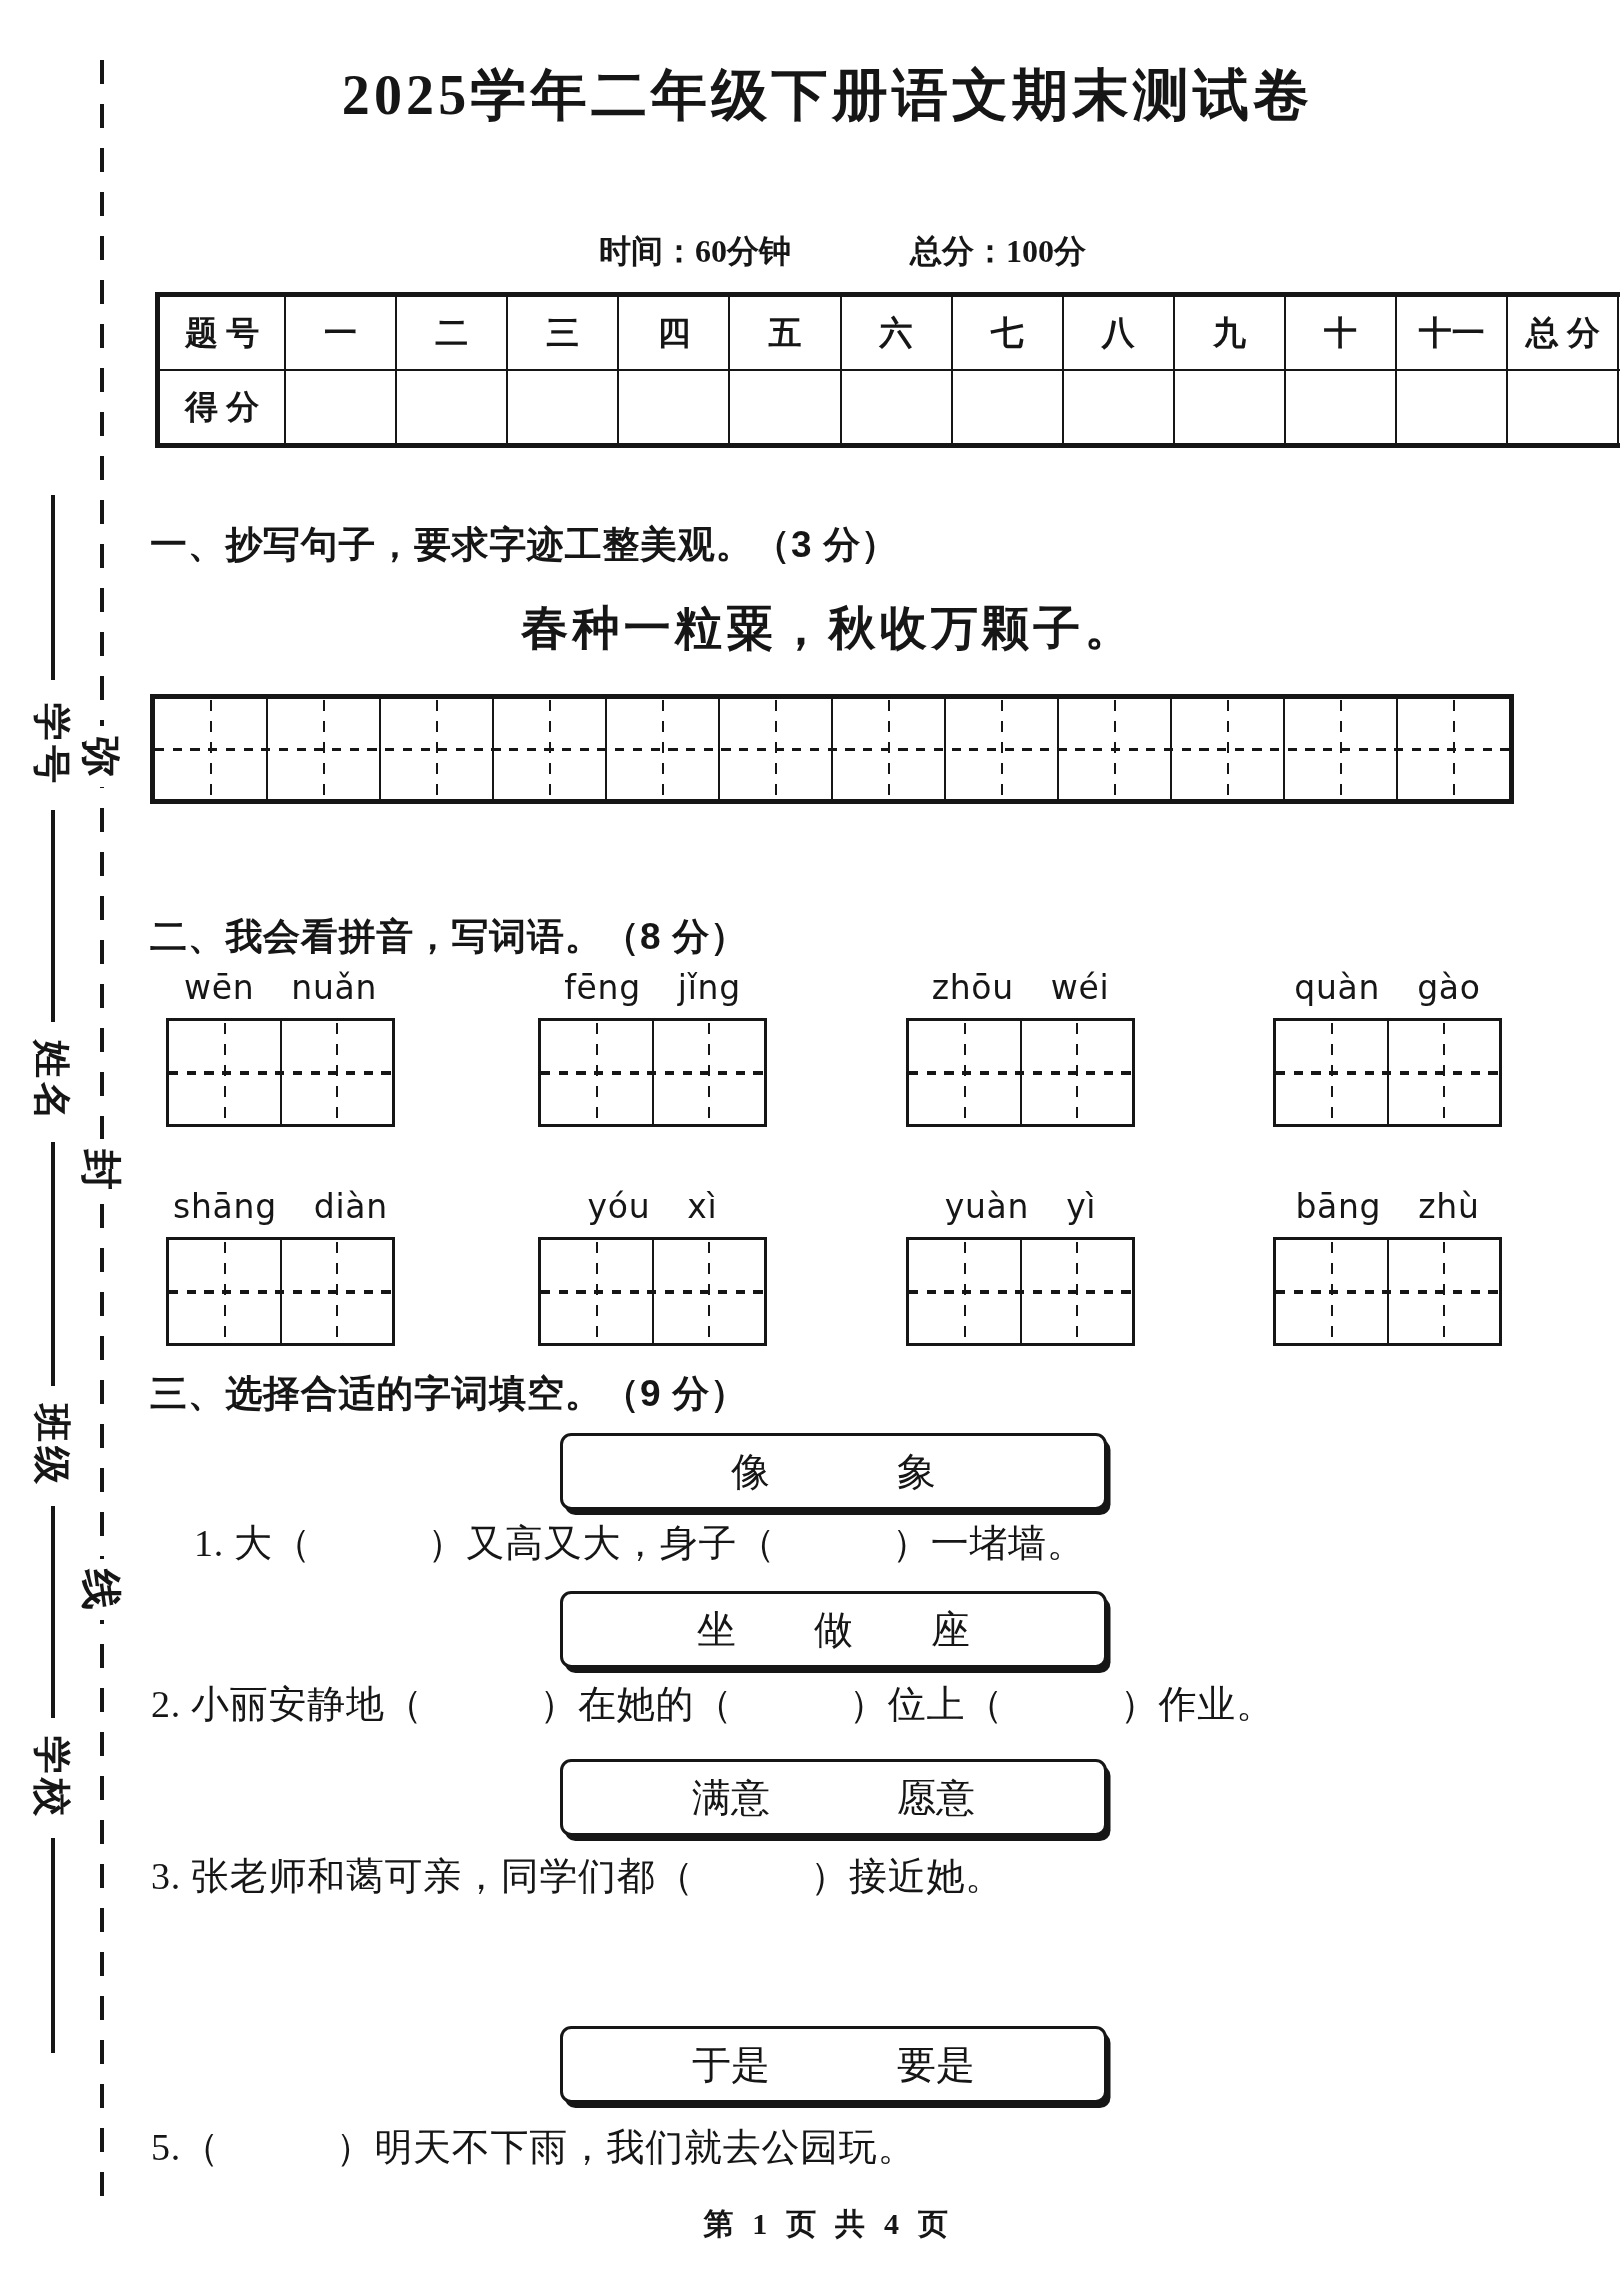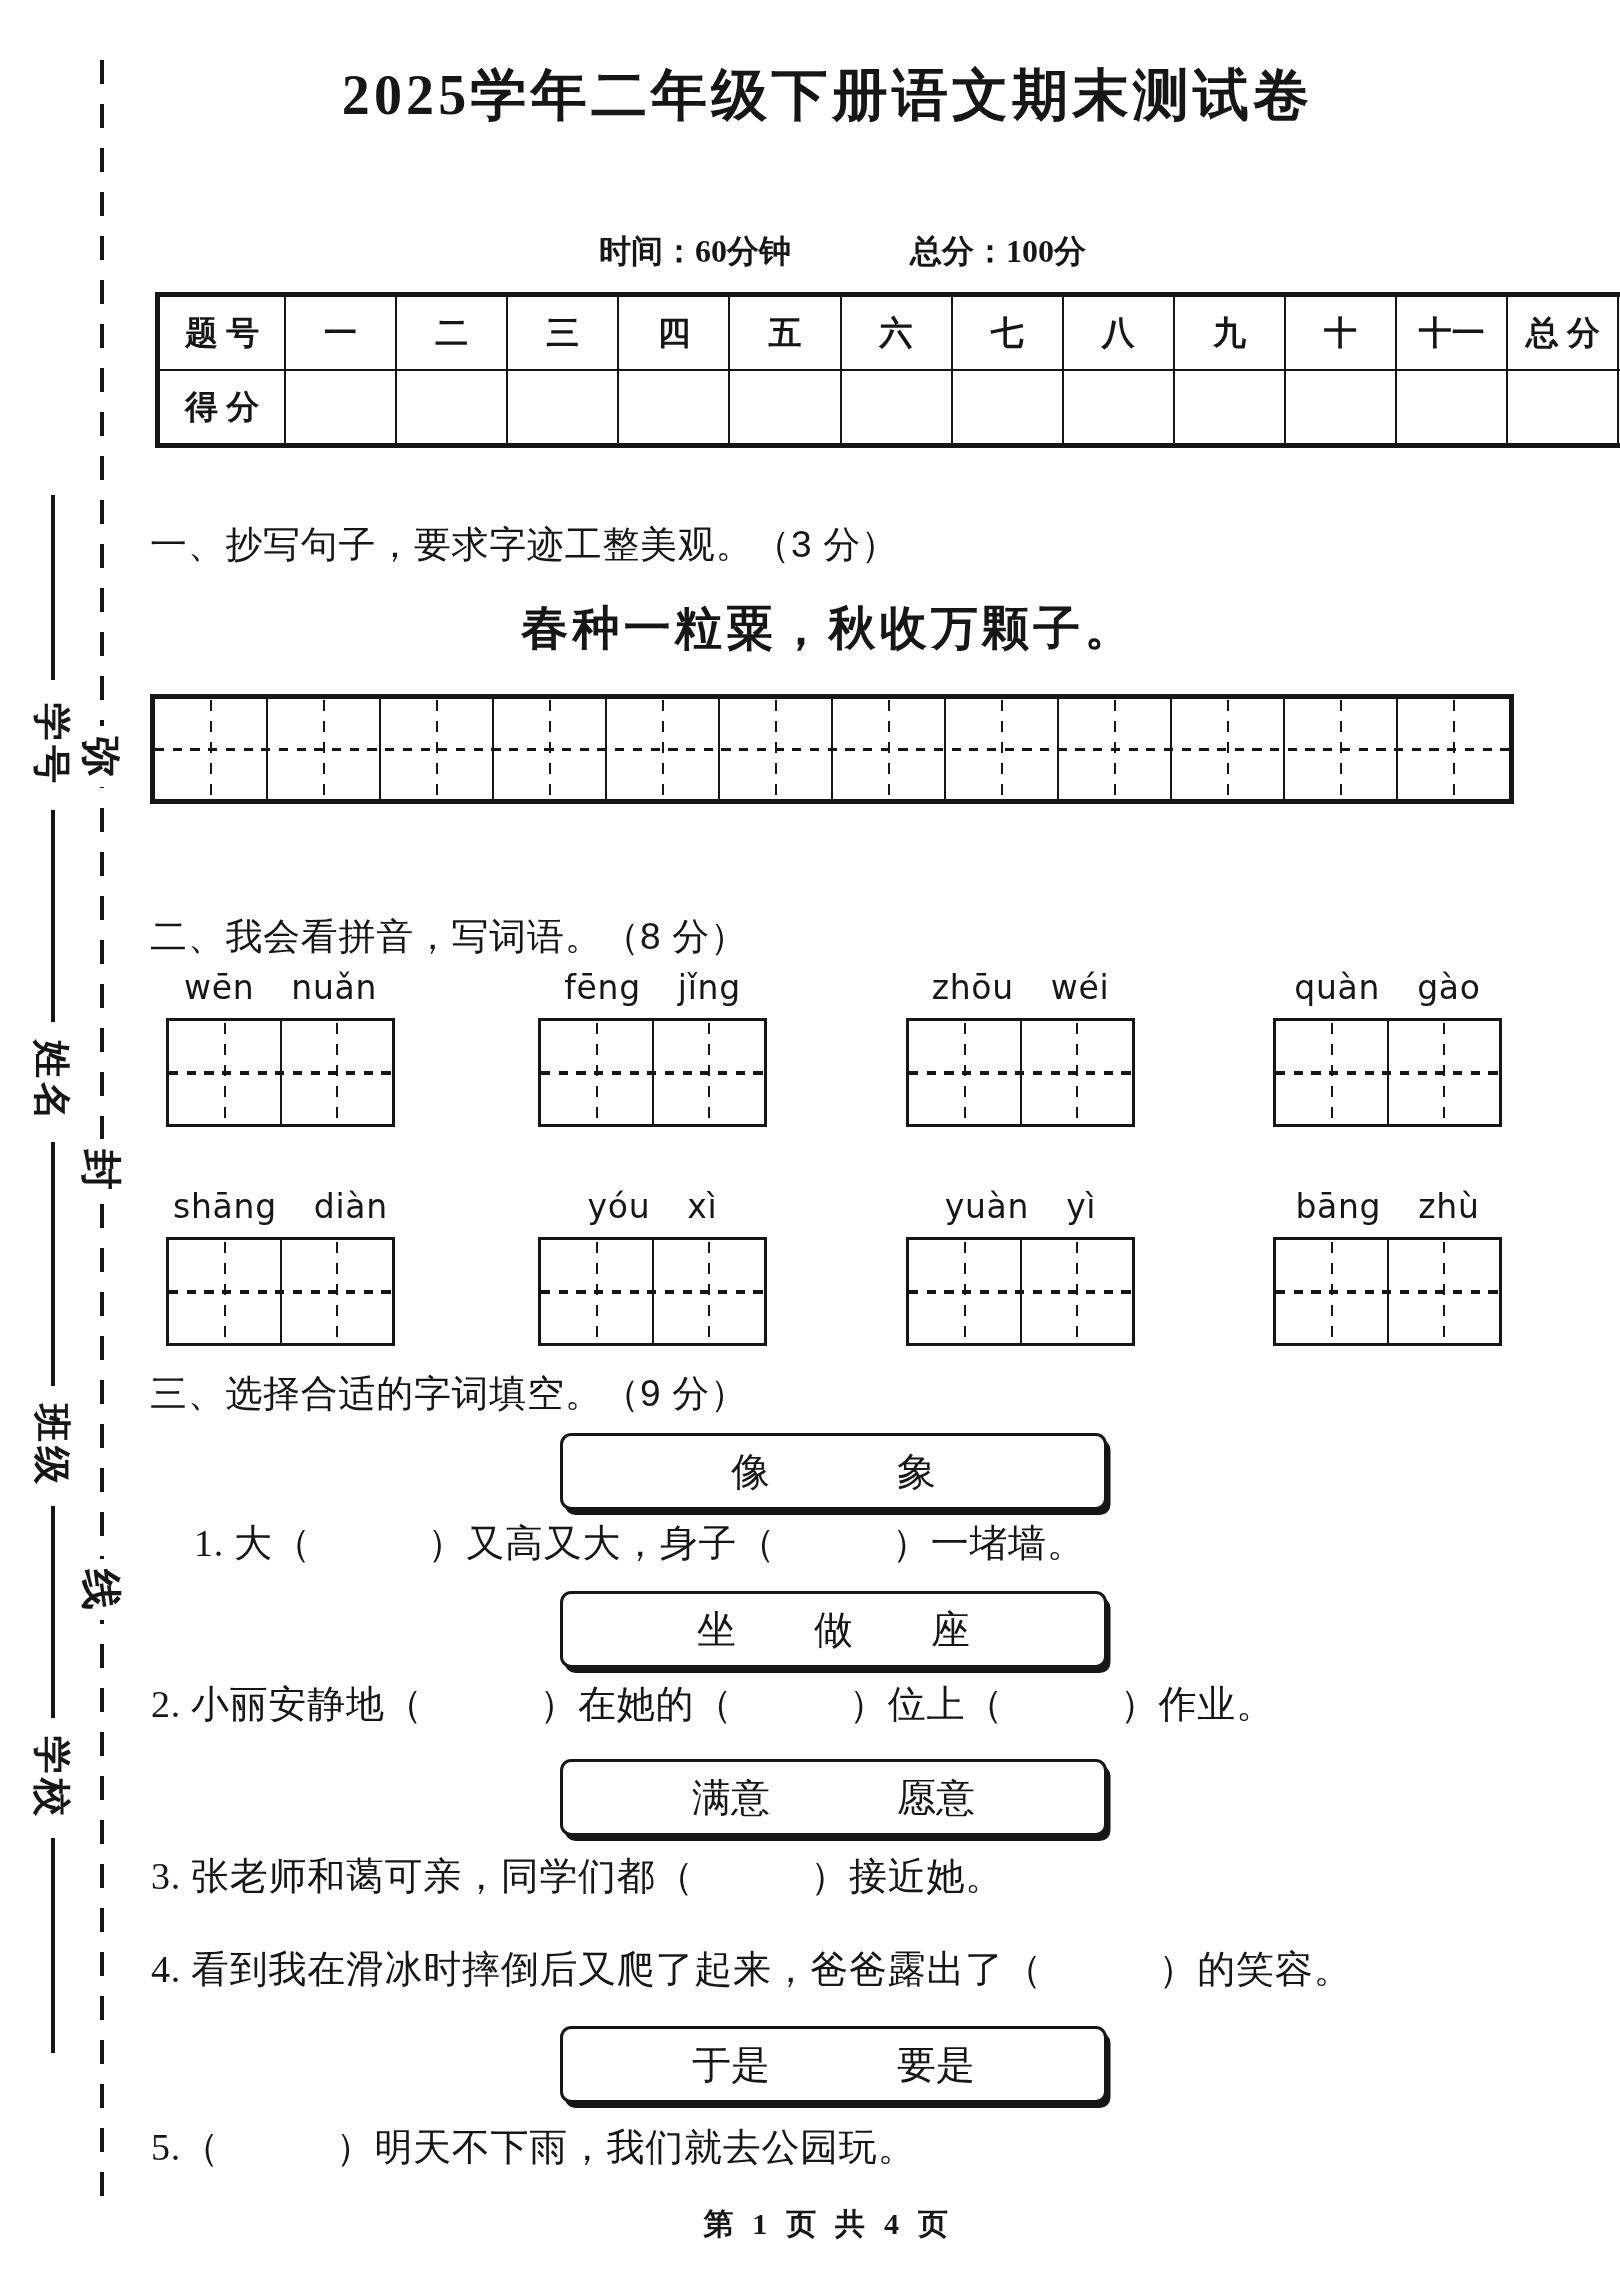--- a/index.html
+++ b/index.html
@@ -41,21 +41,21 @@
     border-collapse:collapse;table-layout:fixed;
     font-family:"Liberation Serif",serif;
   }
   table.score{border:5px solid #161616;}
   table.score td{
     border:2.1px solid #161616;text-align:center;vertical-align:middle;
     font-size:33px;font-weight:700;height:72px;padding:0;
   }
   table.score tr td:first-child{width:124px;}
   
-  .h-sec{position:absolute;left:150px;font-size:37px;font-weight:400;letter-spacing:0.7px;}
+  .h-sec{position:absolute;left:150px;font-size:37px;font-weight:700;letter-spacing:0.7px;}
   .sentence{
     position:absolute;left:150px;right:113px;top:597px;text-align:center;
     font-size:47px;font-weight:700;letter-spacing:4.2px;
     font-family:"Liberation Serif",serif;
   }
   .question{
     position:absolute;left:151px;width:1420px;
     font-size:38px;font-weight:500;letter-spacing:0.7px;
     font-family:"Liberation Serif",serif;
   }
@@ -287,21 +287,20 @@
       <span>做</span>
       <span>座</span>
     </div>
   <div class="question" style="top:1679px;">2. 小丽安静地（　　　）在她的（　　　）位上（　　　）作业。</div>
 
   <div class="cbox" style="top:1759px;">
       <span>满意</span>
       <span>愿意</span>
     </div>
   <div class="question" style="top:1851px;">3. 张老师和蔼可亲，同学们都（　　　）接近她。</div>
-  <div class="question" style="top:1944px;">4. 看到我在滑冰时摔倒后又爬了起来，爸爸露出了（　　　）的笑容。</div>
 
   <div class="cbox" style="top:2026px;">
       <span>于是</span>
       <span>要是</span>
     </div>
   <div class="question" style="top:2122px;">5.（　　　）明天不下雨，我们就去公园玩。</div>
 
   <div class="footer">第 1 页 共 4 页</div>
 
 </div>

